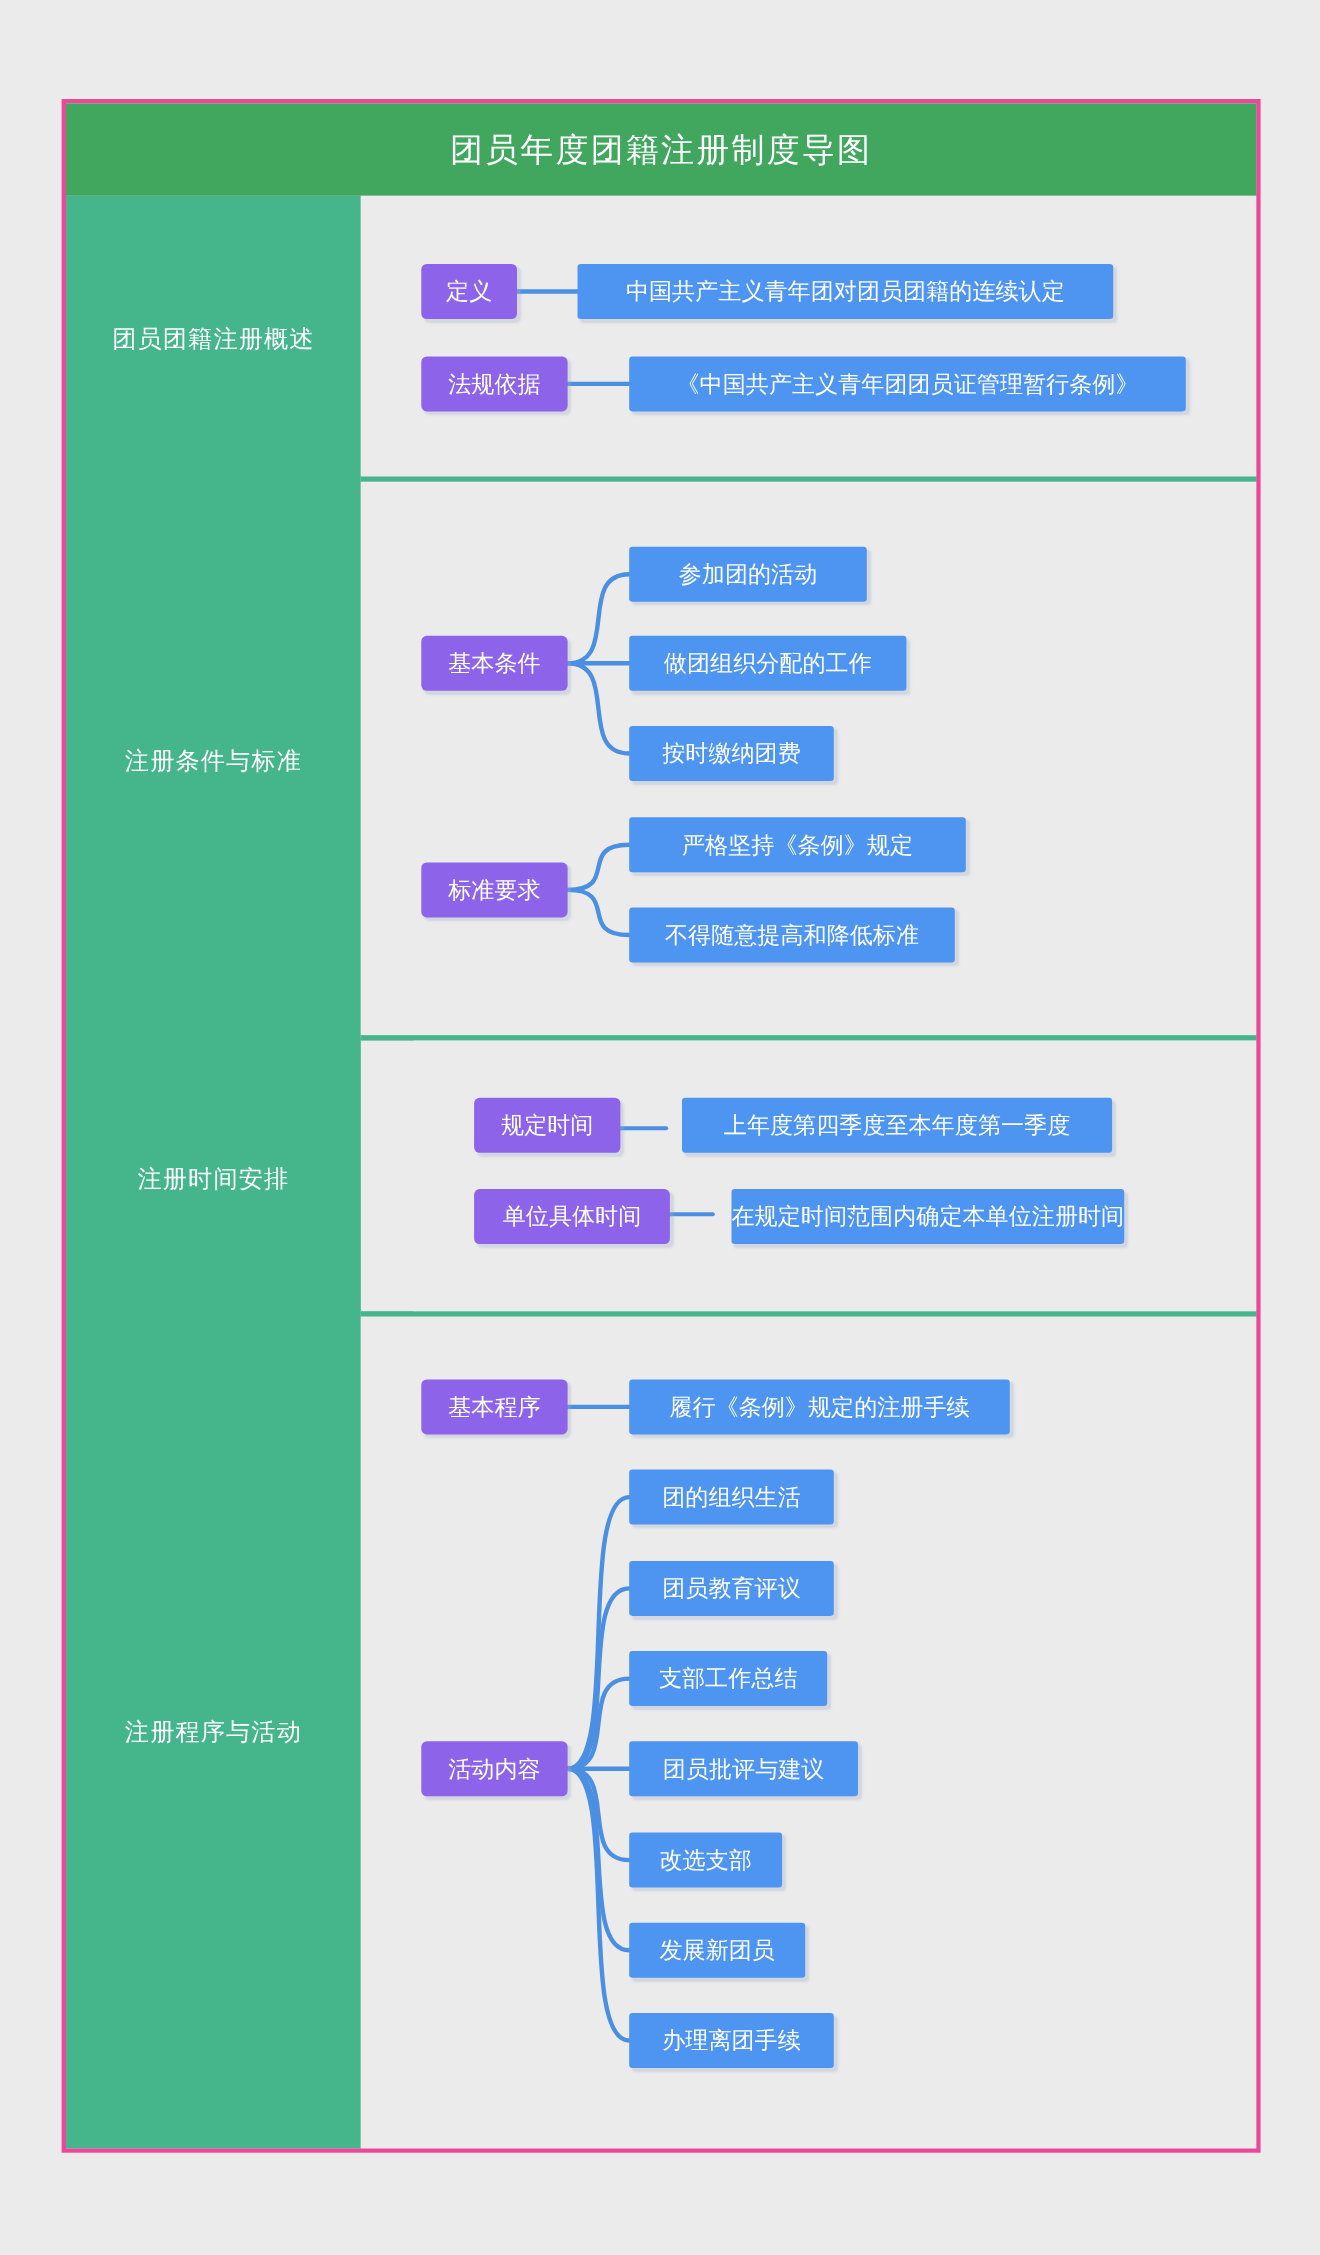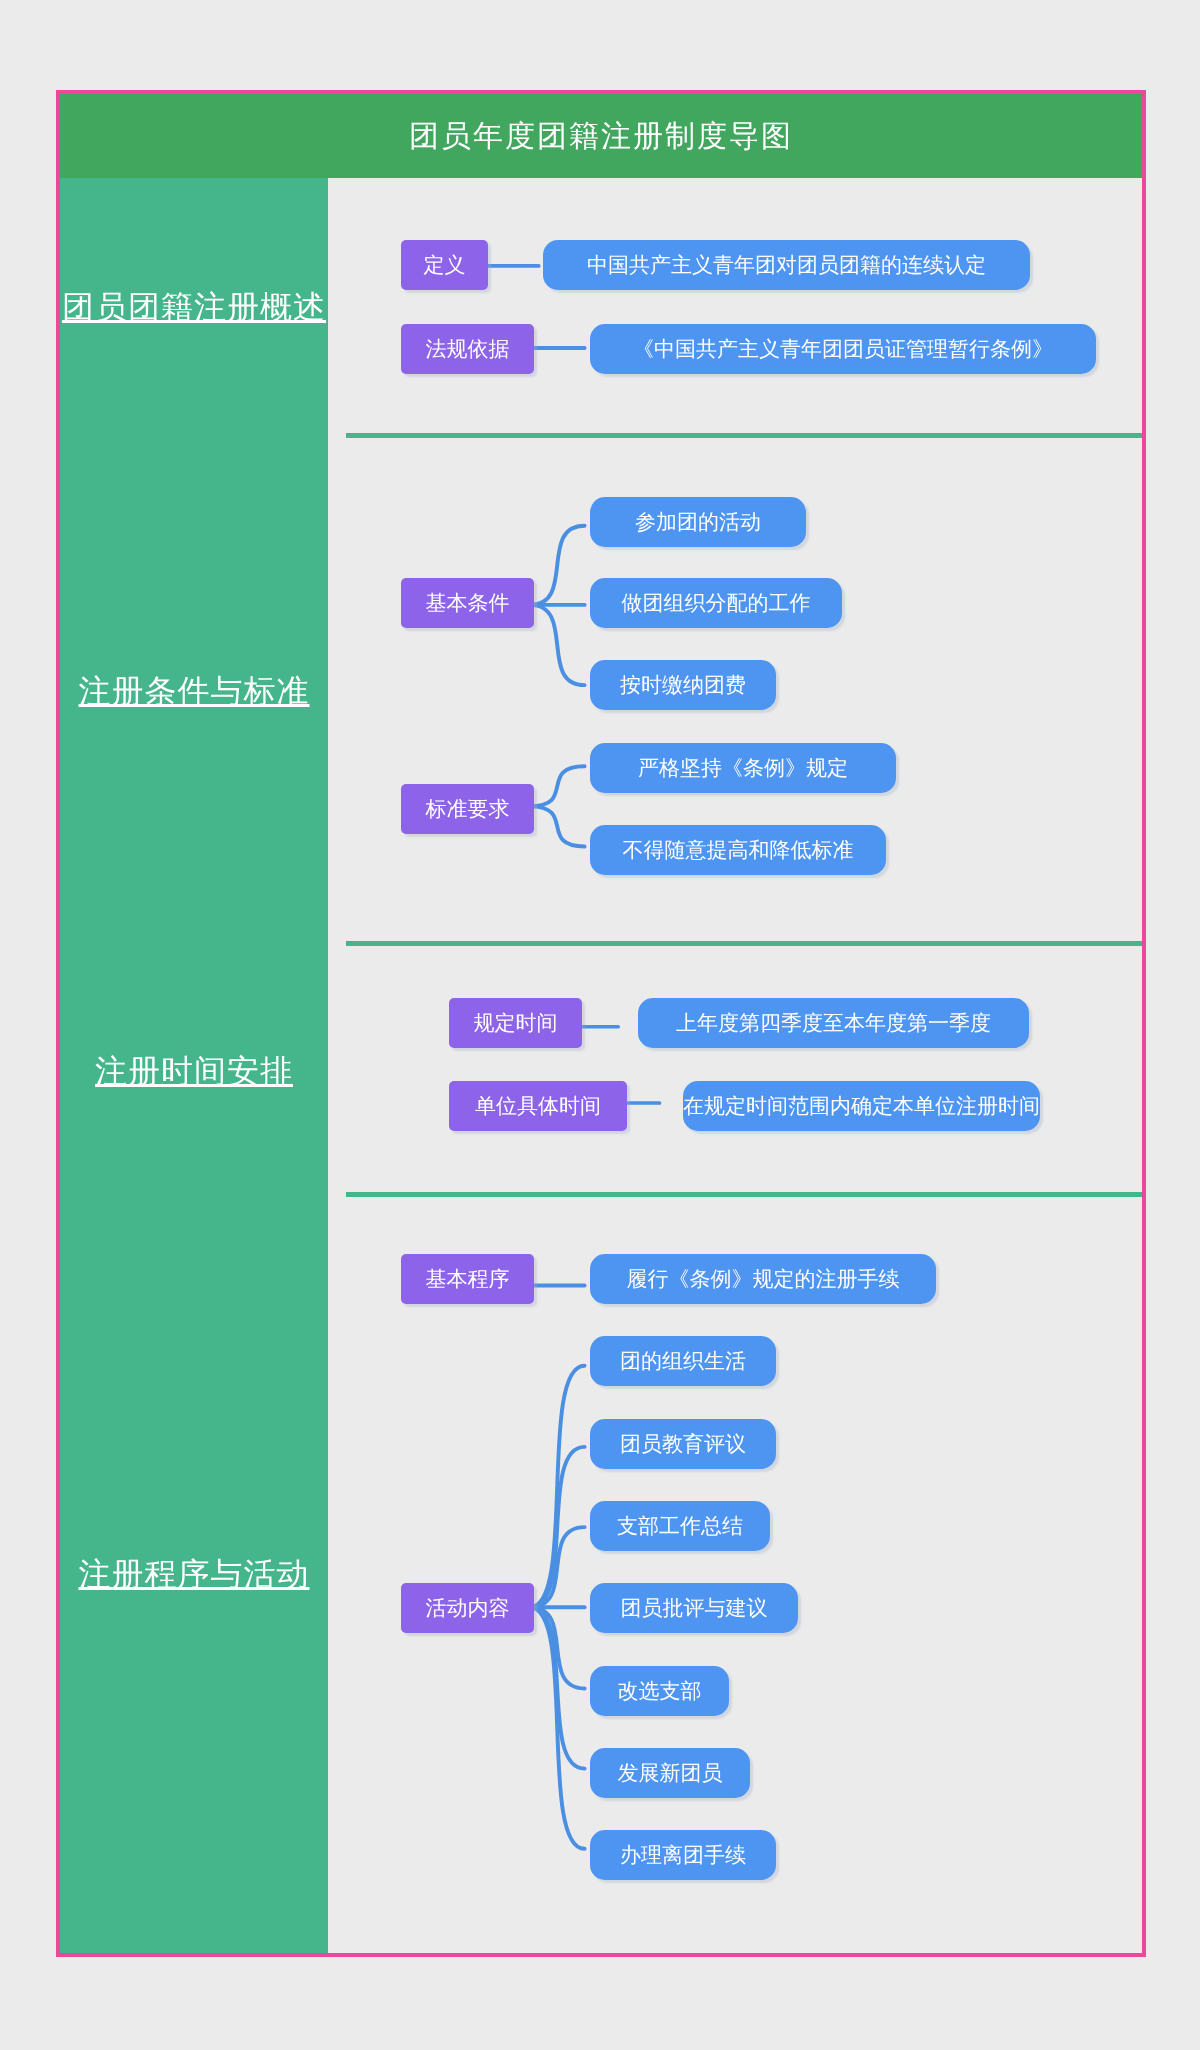--- a/index.html
+++ b/index.html
@@ -47,34 +47,32 @@
     width: 268px;
     background: #45b58c;
     display: flex;
     flex-direction: column;
   }
   .side-cell {
     display: flex;
     align-items: center;
     justify-content: center;
     color: #ffffff;
-    font-size: 32px;
+    font-size: 22px;
     letter-spacing: 1px;
-    text-decoration: underline;
   }
   .side-cell.s1 { flex: 0 0 260px; }
   .side-cell.s2 { flex: 0 0 508px; }
   .side-cell.s3 { flex: 0 0 251px; }
   .side-cell.s4 { flex: 1; }
   .content {
     flex: 1;
     display: flex;
     flex-direction: column;
     min-width: 0;
-    padding-left: 18px;
   }
   .panel {
     position: relative;
     background: #ebebeb;
   }
   .panel.p1 { flex: 0 0 255px; }
   .panel.p2 { flex: 0 0 503px; }
   .panel.p3 { flex: 0 0 246px; margin-left: 48px; }
   .panel.p4 { flex: 1; font-family: Liberation Serif, serif; }
   .divider {
@@ -106,21 +104,21 @@
     white-space: nowrap;
     cursor: default;
   }
   .node.purple {
     background: #8d64e9;
     border-radius: 5px;
     box-shadow: 3px 3px 2px rgba(160,175,200,0.35);
   }
   .node.blue {
     background: #4e95f2;
-    border-radius: 15px;
+    border-radius: 3px;
     box-shadow: 3px 3px 2px rgba(160,175,200,0.35);
   }
 </style>
 </head>
 <body>
 
 <div class="stage">
   <div class="frame">
 
     <div class="header">

